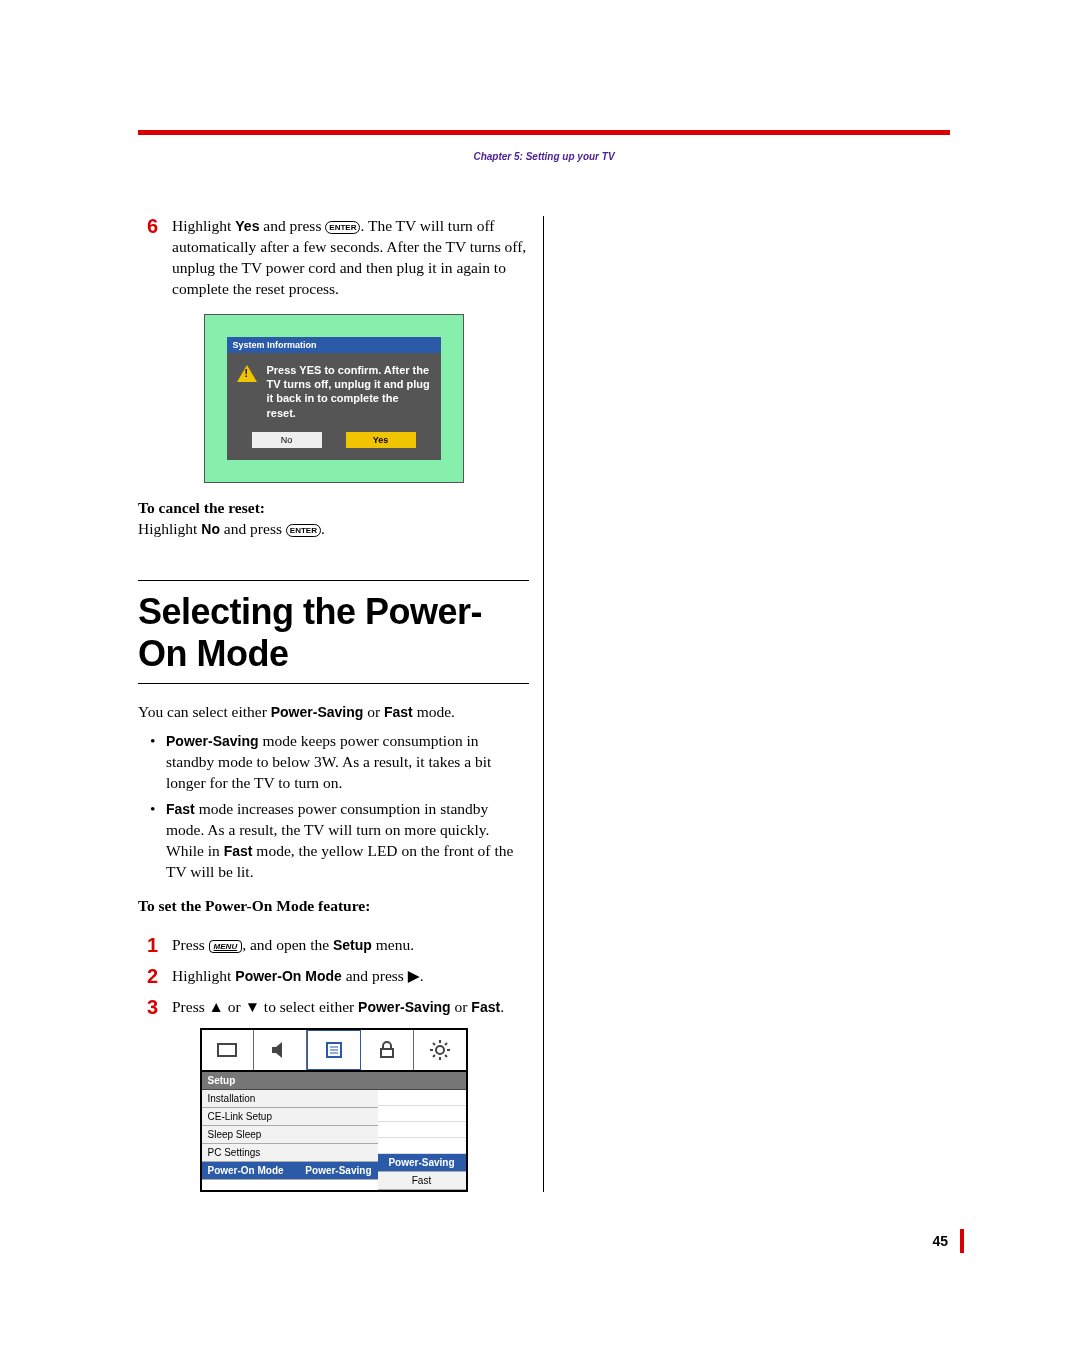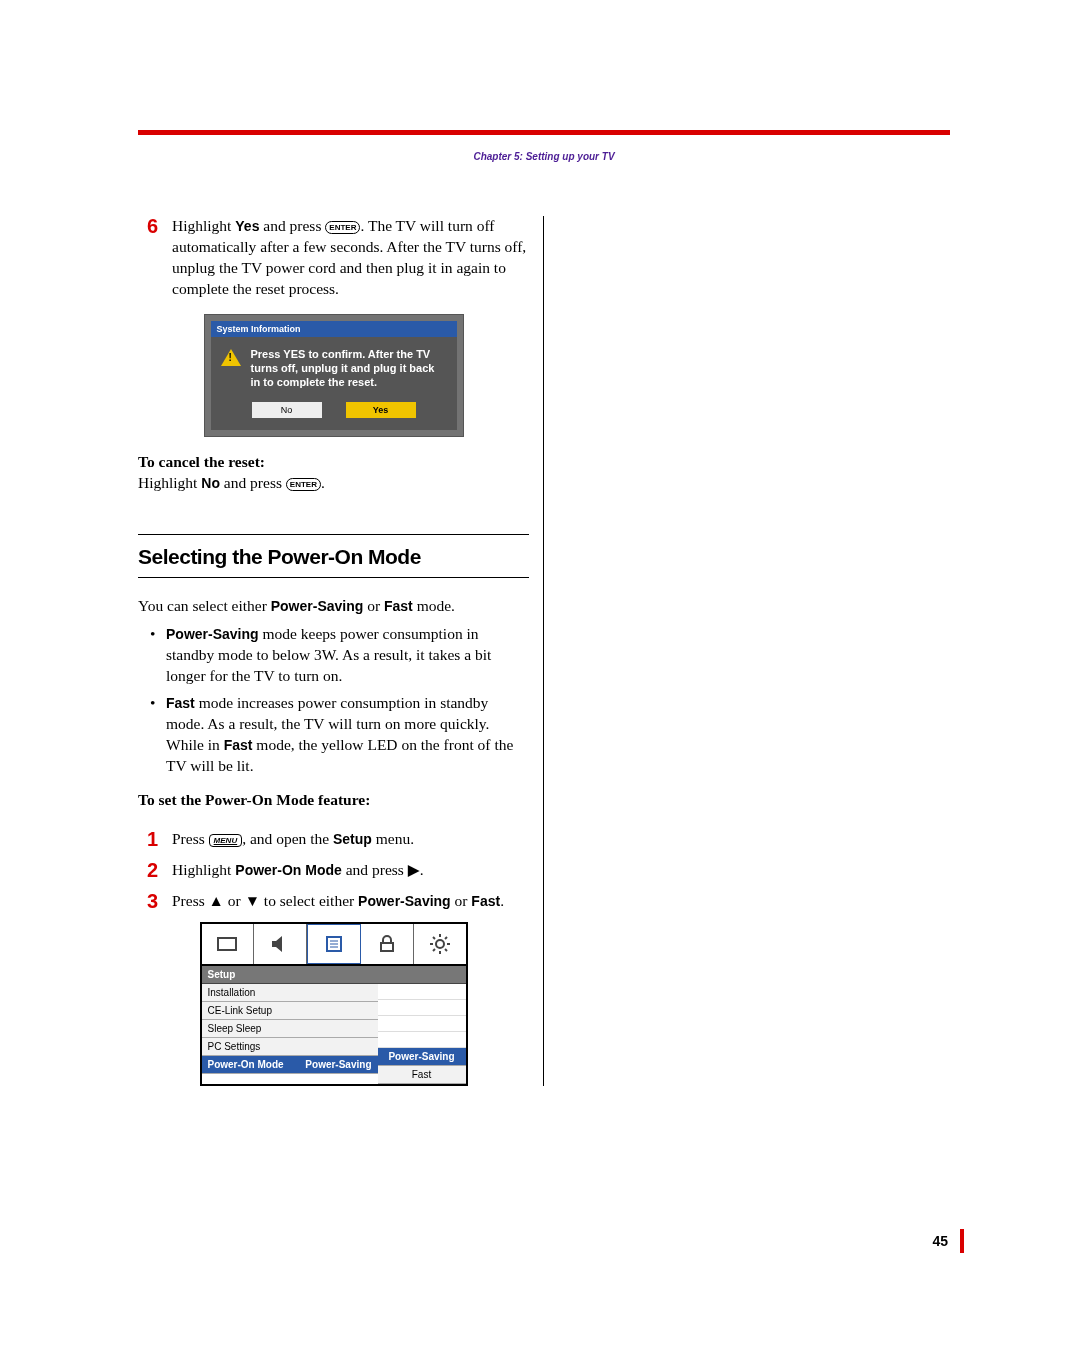--- a/index.html
+++ b/index.html
@@ -84,22 +84,22 @@
     border: 1px solid #000;
     border-radius: 4px;
     padding: 0 4px;
     line-height: 11px;
     vertical-align: middle;
     text-decoration: underline;
   }
   .dialog-screenshot {
     width: 260px;
     margin: 14px auto 16px auto;
-    background: #737373;
-    padding: 6px;
+    background: #86efac;
+    padding: 22px;
     border: 1px solid #555;
   }
   .dialog-title {
     background: #2a5aa8;
     color: #fff;
     font-family: Arial, sans-serif;
     font-size: 9px;
     font-weight: bold;
     padding: 3px 6px;
   }
@@ -162,21 +162,21 @@
     line-height: 1.35;
     margin-top: 2px;
   }
   .section-rule-top {
     border-top: 1px solid #000;
     margin-top: 40px;
   }
   .section-title {
     font-family: Arial, Helvetica, sans-serif;
     font-weight: 900;
-    font-size: 21px;
+    font-size: 36px;
     letter-spacing: -0.5px;
     padding: 10px 0 8px 0;
   }
   .section-rule-bot {
     border-top: 1px solid #000;
     margin-bottom: 18px;
   }
   ul.bullets {
     list-style: none;
     margin-top: 8px;

